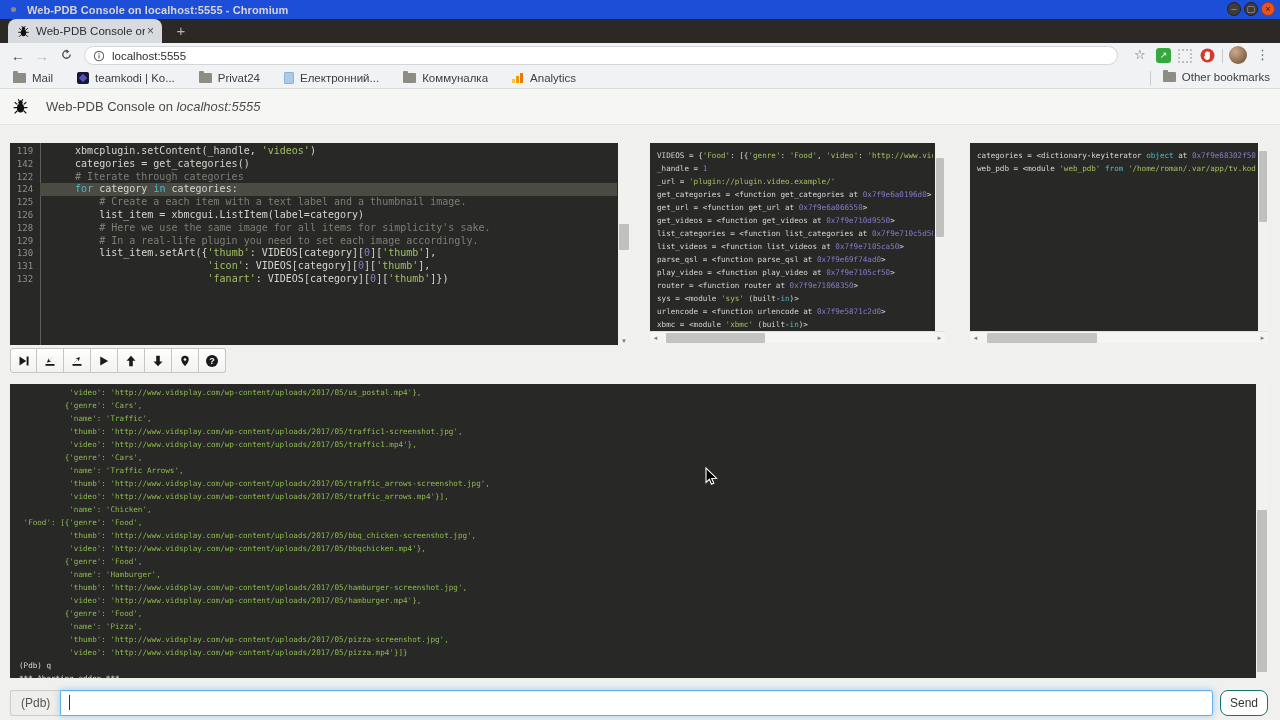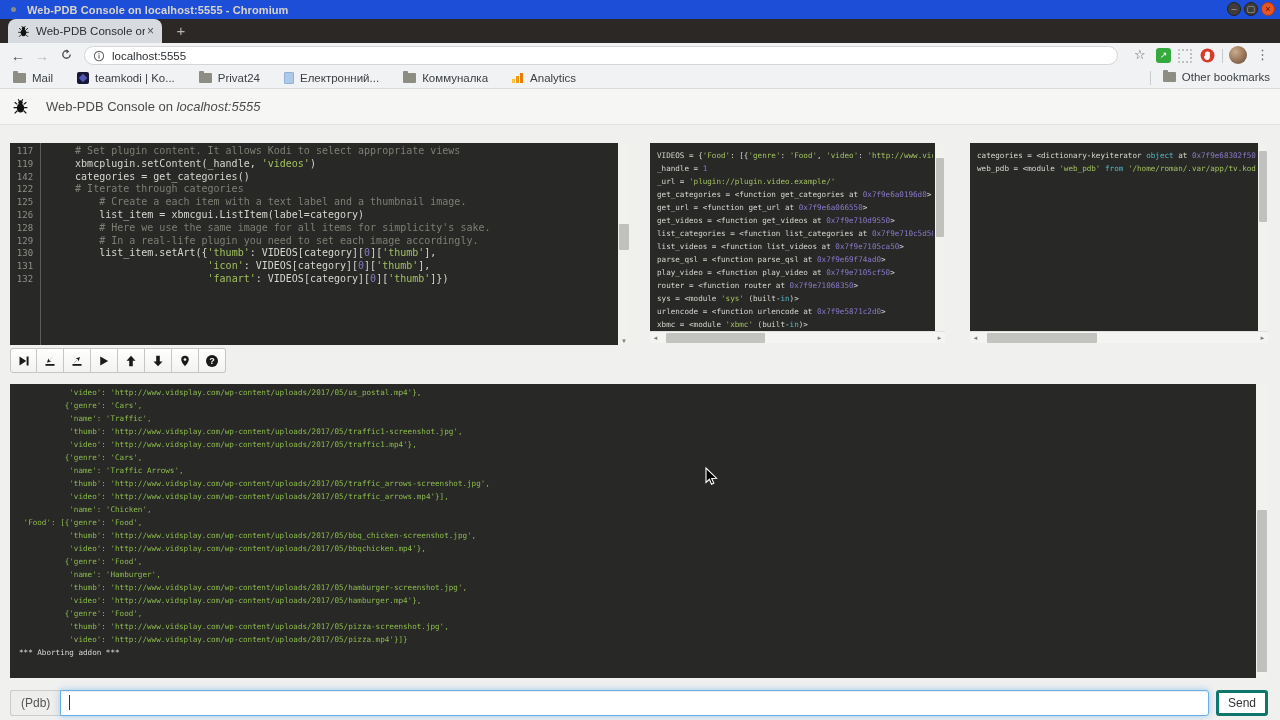--- a/index.html
+++ b/index.html
@@ -100,21 +100,21 @@
   
   #console-panel { left:10px; top:295px; width:1258px; height:294px; overflow:hidden; }
   #console-lines { position:absolute; left:9px; top:2px; right:0; }
 
   
   #prompt-row { position:absolute; left:10px; top:601px; width:1258px; height:26px; display:flex; align-items:stretch; }
   .pdb-addon { background:#eeeeec; border:1px solid #ccc; border-right:none; border-radius:3px 0 0 3px; color:#555; font-size:12px; padding:0 10px; display:flex; align-items:center; }
   .input-wrap { flex:1; position:relative; }
   .pdb-input { width:100%; height:26px; border:1px solid #66afe9; border-radius:0 3px 3px 0; outline:none; box-shadow:inset 0 1px 1px rgba(0,0,0,.075), 0 0 7px rgba(102,175,233,.6); font-size:12px; padding:0 8px; background:#fff; }
   .caret { position:absolute; left:9px; top:5px; width:1px; height:15px; background:#333; }
-  .send-btn { margin-left:7px; background:#fff; border:3px solid #0f766e; border-radius:3px; color:#333; font-size:12px; padding:0 9px; }
+  .send-btn { margin-left:7px; background:#fff; border:1px solid #0f766e; border-radius:8px; color:#333; font-size:12px; padding:0 9px; }
 
   
   #cursor { position:absolute; left:705px; top:378px; }
 </style>
 </head>
 <body>
 
 <div id="titlebar">
   <span class="win-dot"></span>
   <span class="win-title">Web-PDB Console on localhost:5555 - Chromium</span>
@@ -219,34 +219,34 @@
         </g>
       </svg>
     <span class="ptitle"><span>Web-PDB Console on </span><em>localhost:5555</em></span>
   </div>
 
   <div id="code-panel" class="panel">
 
     <div id="code-gutter"></div>
     <div id="code-lines">
         <div class="crow">
-          <span class="lnum">117</span>
-          <span class="ccode"><span class="t-c">    # Set plugin content. It allows Kodi to select appropriate views</span></span>
-        </div>
-        <div class="crow">
           <span class="lnum">119</span>
           <span class="ccode"><span class="t-p">    xbmcplugin.setContent(_handle, </span><span class="t-s">'videos'</span><span class="t-p">)</span></span>
         </div>
         <div class="crow">
           <span class="lnum">142</span>
           <span class="ccode"><span class="t-p">    categories = get_categories()</span></span>
         </div>
         <div class="crow">
           <span class="lnum">122</span>
           <span class="ccode"><span class="t-c">    # Iterate through categories</span></span>
+        </div>
+        <div class="crow current">
+          <span class="lnum">124</span>
+          <span class="ccode"><span class="t-p">    </span><span class="t-k">for</span><span class="t-p"> category </span><span class="t-k">in</span><span class="t-p"> categories:</span></span>
         </div>
         <div class="crow">
           <span class="lnum">125</span>
           <span class="ccode"><span class="t-c">        # Create a each item with a text label and a thumbnail image.</span></span>
         </div>
         <div class="crow">
           <span class="lnum">126</span>
           <span class="ccode"><span class="t-p">        list_item = xbmcgui.ListItem(label=category)</span></span>
         </div>
         <div class="crow">
@@ -383,22 +383,24 @@
         <div class="tline"><span class="t-g">           'video': 'http://www.vidsplay.com/wp-content/uploads/2017/05/traffic_arrows.mp4'}],</span></div>
         <div class="tline"><span class="t-g">           'name': 'Chicken',</span></div>
         <div class="tline"><span class="t-g"> 'Food': [{'genre': 'Food',</span></div>
         <div class="tline"><span class="t-g">           'thumb': 'http://www.vidsplay.com/wp-content/uploads/2017/05/bbq_chicken-screenshot.jpg',</span></div>
         <div class="tline"><span class="t-g">           'video': 'http://www.vidsplay.com/wp-content/uploads/2017/05/bbqchicken.mp4'},</span></div>
         <div class="tline"><span class="t-g">          {'genre': 'Food',</span></div>
         <div class="tline"><span class="t-g">           'name': 'Hamburger',</span></div>
         <div class="tline"><span class="t-g">           'thumb': 'http://www.vidsplay.com/wp-content/uploads/2017/05/hamburger-screenshot.jpg',</span></div>
         <div class="tline"><span class="t-g">           'video': 'http://www.vidsplay.com/wp-content/uploads/2017/05/hamburger.mp4'},</span></div>
         <div class="tline"><span class="t-g">          {'genre': 'Food',</span></div>
+        <div class="tline"><span class="t-g">           'name': 'Pizza',</span></div>
         <div class="tline"><span class="t-g">           'thumb': 'http://www.vidsplay.com/wp-content/uploads/2017/05/pizza-screenshot.jpg',</span></div>
         <div class="tline"><span class="t-g">           'video': 'http://www.vidsplay.com/wp-content/uploads/2017/05/pizza.mp4'}]}</span></div>
+        <div class="tline"><span class="t-w">(Pdb) q</span></div>
         <div class="tline"><span class="t-w">*** Aborting addon ***</span></div>
       </div>
     <div class="vscroll">
       <div class="vthumb" style="top:43%; height:55%;"></div>
     </div>
   </div>
 
   <div id="prompt-row">
     <span class="pdb-addon">(Pdb)</span>
     <span class="input-wrap">

